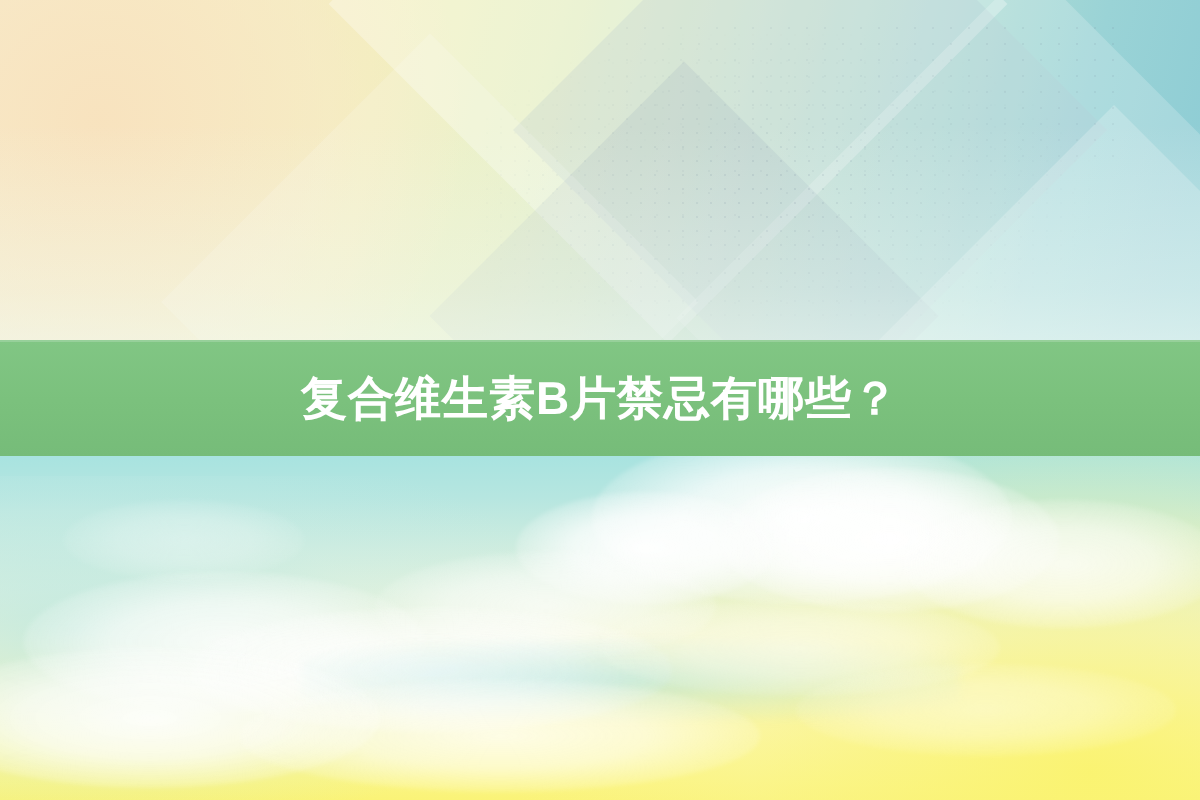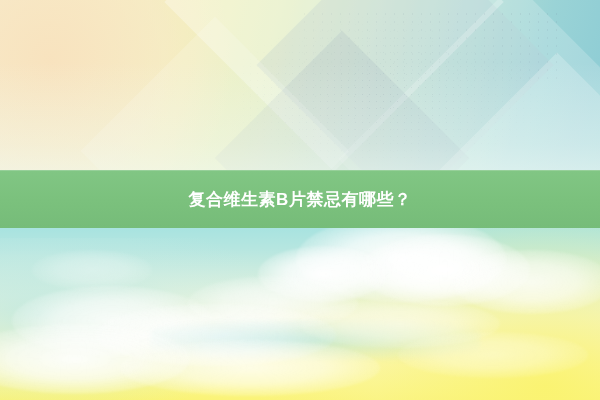--- a/index.html
+++ b/index.html
@@ -145,21 +145,21 @@
     height: 58px;
     background: linear-gradient(to bottom, #81c684 0%, #7bc17d 52%, #76bc79 100%);
     display: flex;
     align-items: center;
     justify-content: center;
     box-shadow: 0 1px 0 rgba(255,255,255,0.18) inset;
   }
 
   .title-text {
     color: #ffffff;
-    font-size: 17px;
+    font-size: 23px;
     font-weight: bold;
     letter-spacing: 0.5px;
     line-height: 1;
     white-space: nowrap;
     text-align: left;
     user-select: none;
   }
 
   
   .sky-region {

